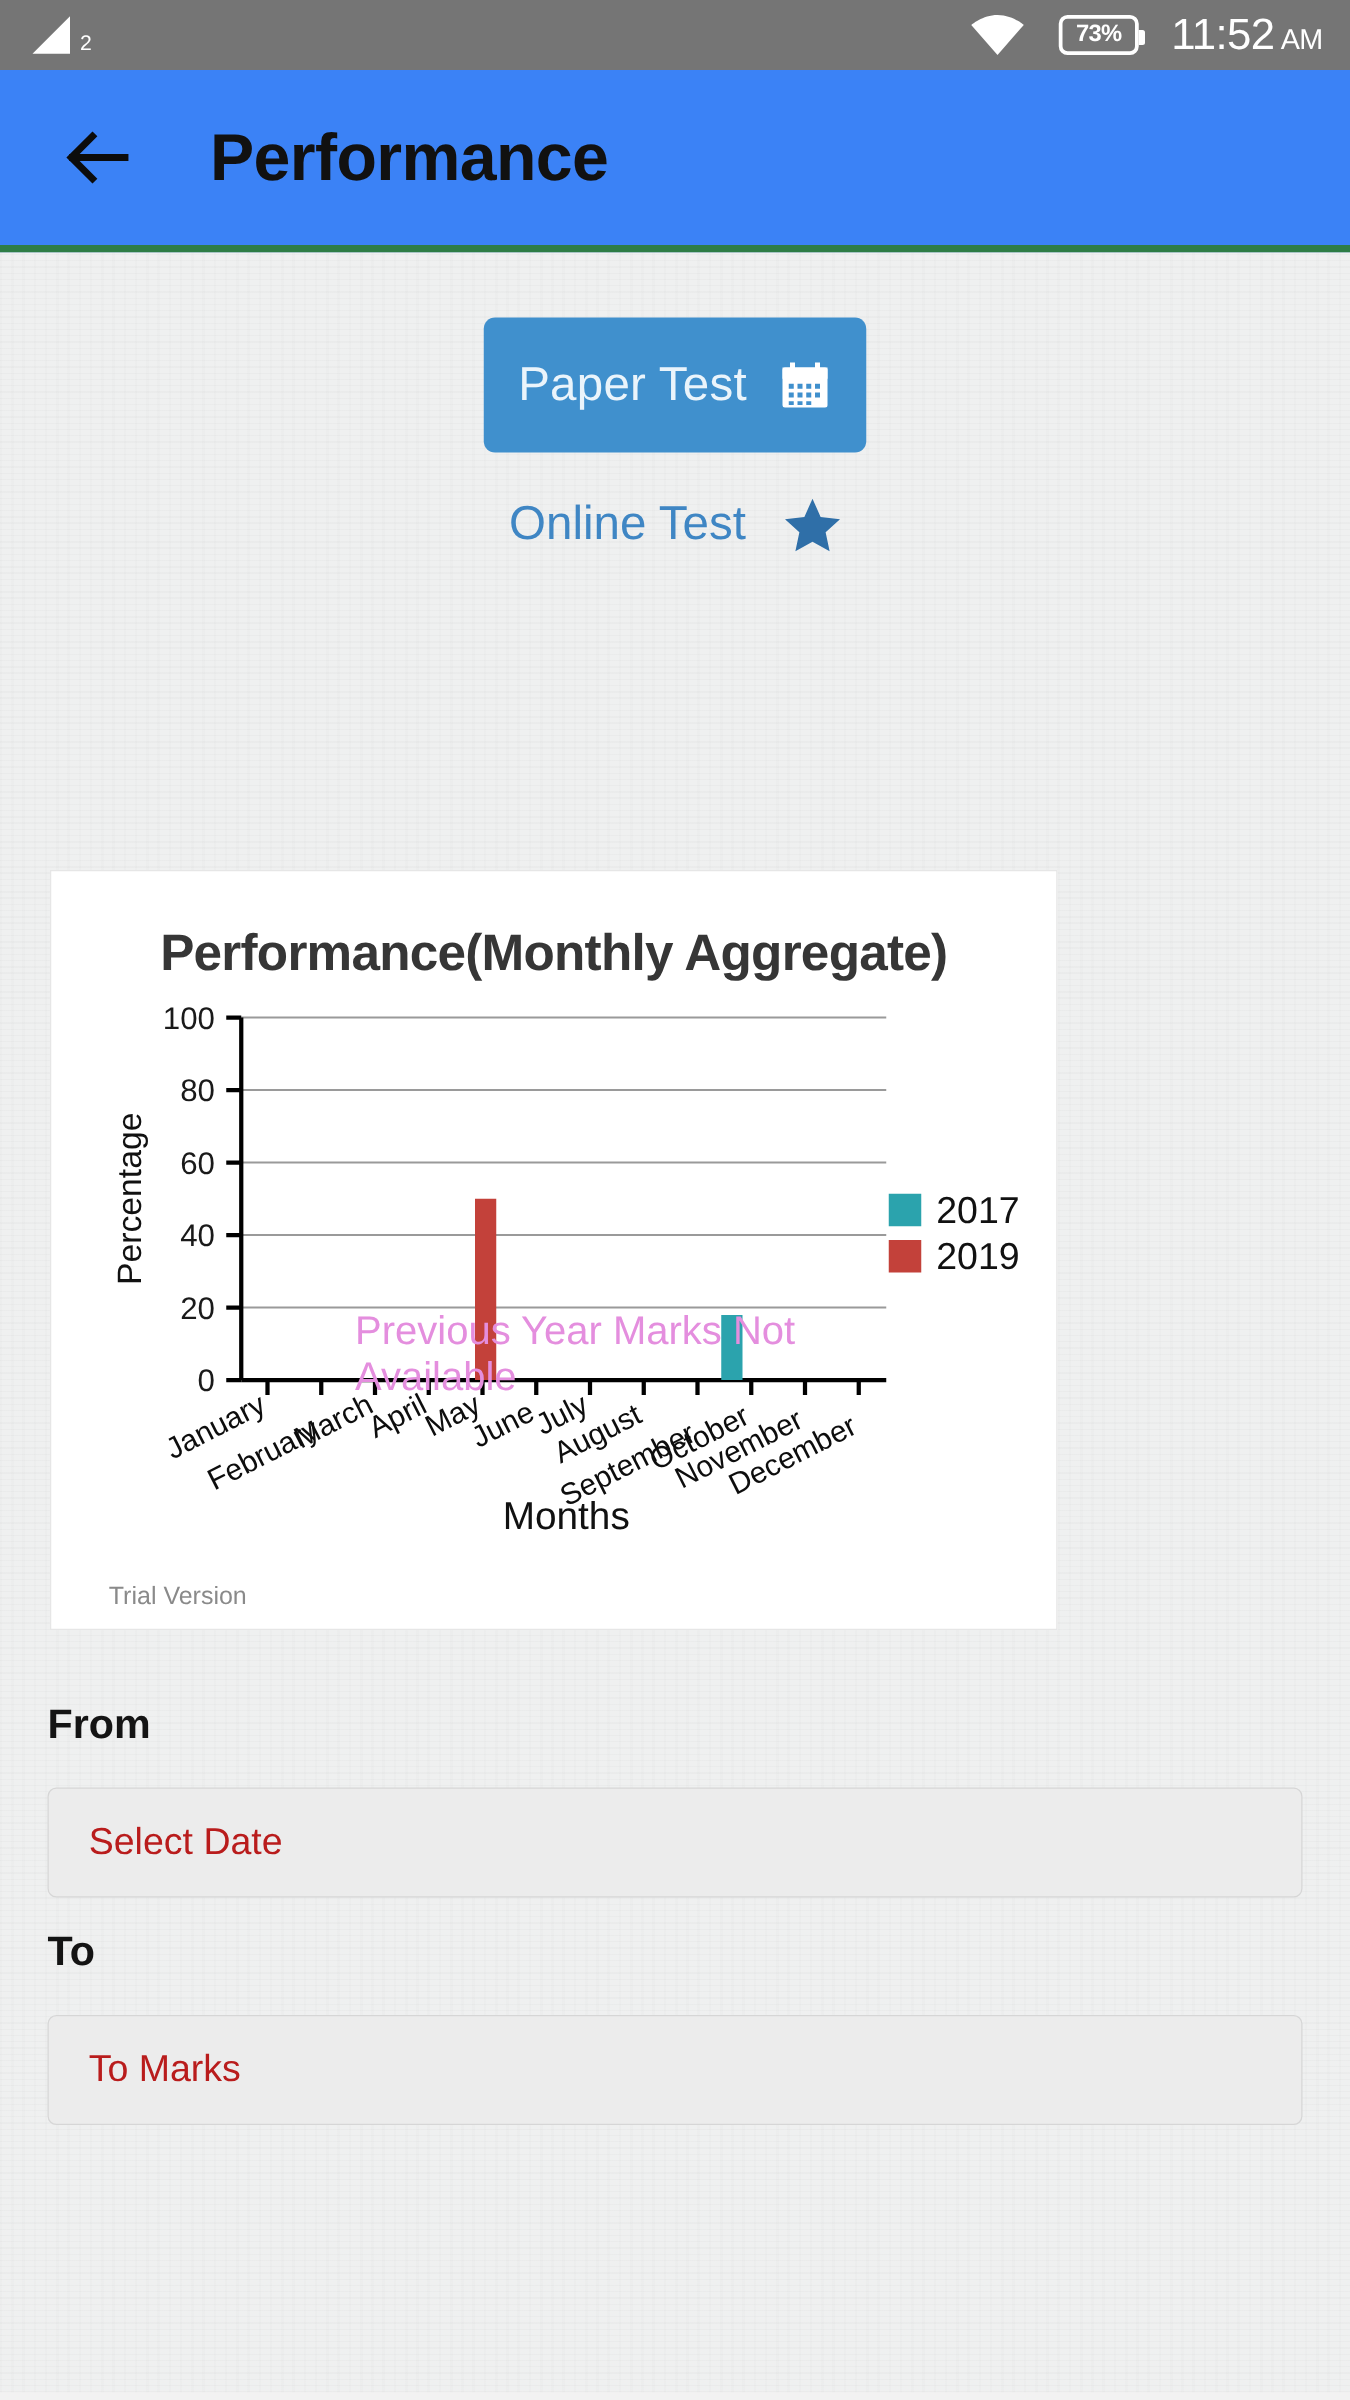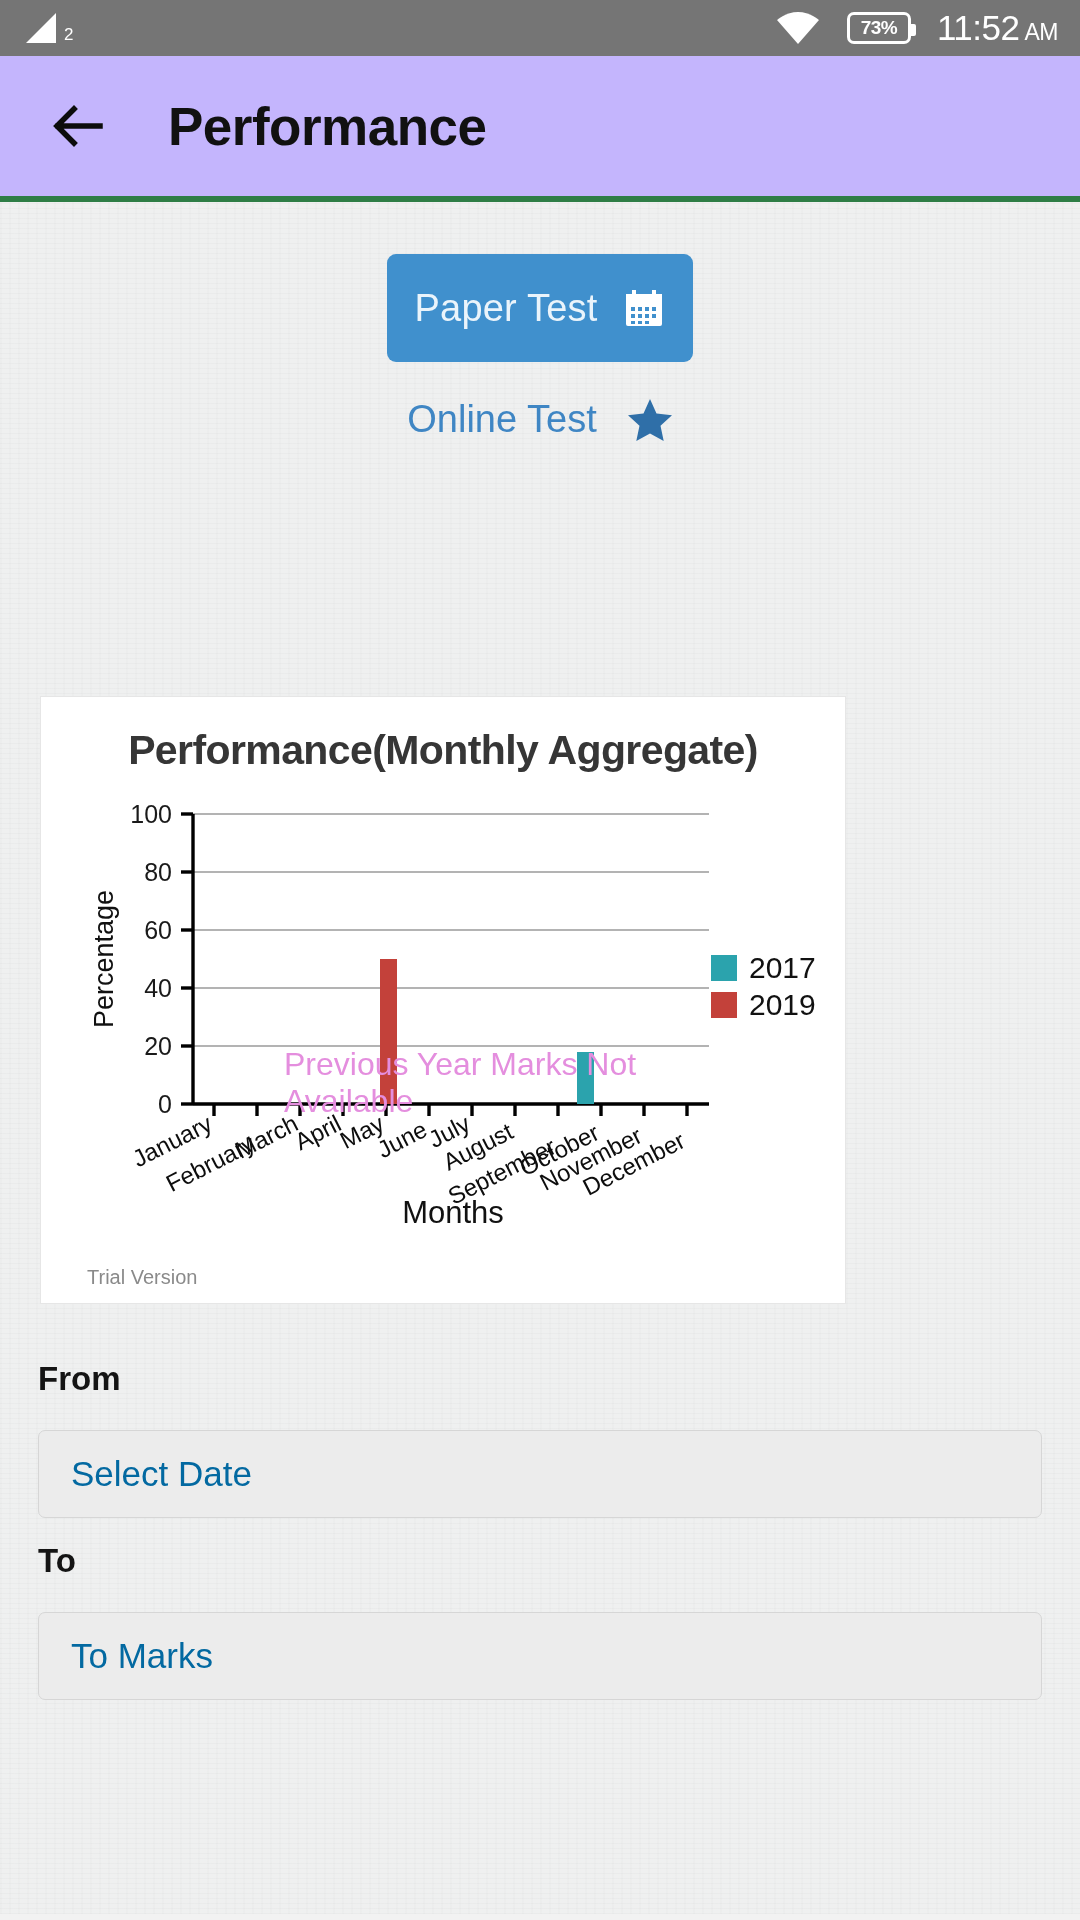--- a/index.html
+++ b/index.html
@@ -29,21 +29,21 @@
   .battery:after{
     content:"";position:absolute;right:-8px;top:9px;width:5px;height:12px;
     background:#fff;border-radius:0 2px 2px 0;
   }
   .battery span{font-size:19px;font-weight:bold;letter-spacing:-.5px;}
   .clock{font-size:35px;letter-spacing:-.5px;}
   .clock .ampm{font-size:23px;margin-left:5px;}
 
   
   .appbar{
-    height:146px; background:#c4b5fd;
+    height:146px; background:#3b82f6;
     display:flex; align-items:center; padding-left:46px;
     border-bottom:6px solid #2e7d46;
   }
   .back-arrow{width:62px;height:62px;flex:none;}
   .appbar-title{
     font-size:53px;font-weight:bold;color:#111;margin-left:60px;letter-spacing:-.5px;
   }
 
   
   .content{
@@ -69,37 +69,37 @@
   }
   .star-icon{width:46px;height:46px;flex:none;}
 
   
   .card{
     position:absolute;left:40px;top:494px;width:806px;height:608px;
     background:#fff;border:1px solid #e6e6e6;
   }
   .chart-title{
     text-align:center;font-size:41px;color:#363636;font-weight:bold;
-    margin-top:30px;letter-spacing:-.6px;
+    margin-top:42px;letter-spacing:-.6px;
   }
   .plot-wrap{position:absolute;left:0;top:0;width:806px;height:608px;}
   .trial{
     position:absolute;left:46px;bottom:14px;color:#8a8a8a;font-size:20px;
   }
 
   
   .field-label{
     position:absolute;left:38px;font-size:33px;font-weight:bold;color:#141414;
   }
   .field-box{
     position:absolute;left:38px;width:1004px;height:88px;
     background:#ececec;border:1px solid #d6d6d6;border-radius:7px;
     display:flex;align-items:center;padding-left:32px;
   }
-  .field-box .ph{color:#0369a1;font-size:35px;}
+  .field-box .ph{color:#b91c1c;font-size:30px;}
 </style>
 </head>
 <body>
 
 <div class="statusbar">
   <div class="sb-left">
     <span class="sig">
       <svg viewBox="0 0 40 34">
           <polygon points="34,2 34,32 4,32" fill="#ffffff"></polygon>
         </svg>

